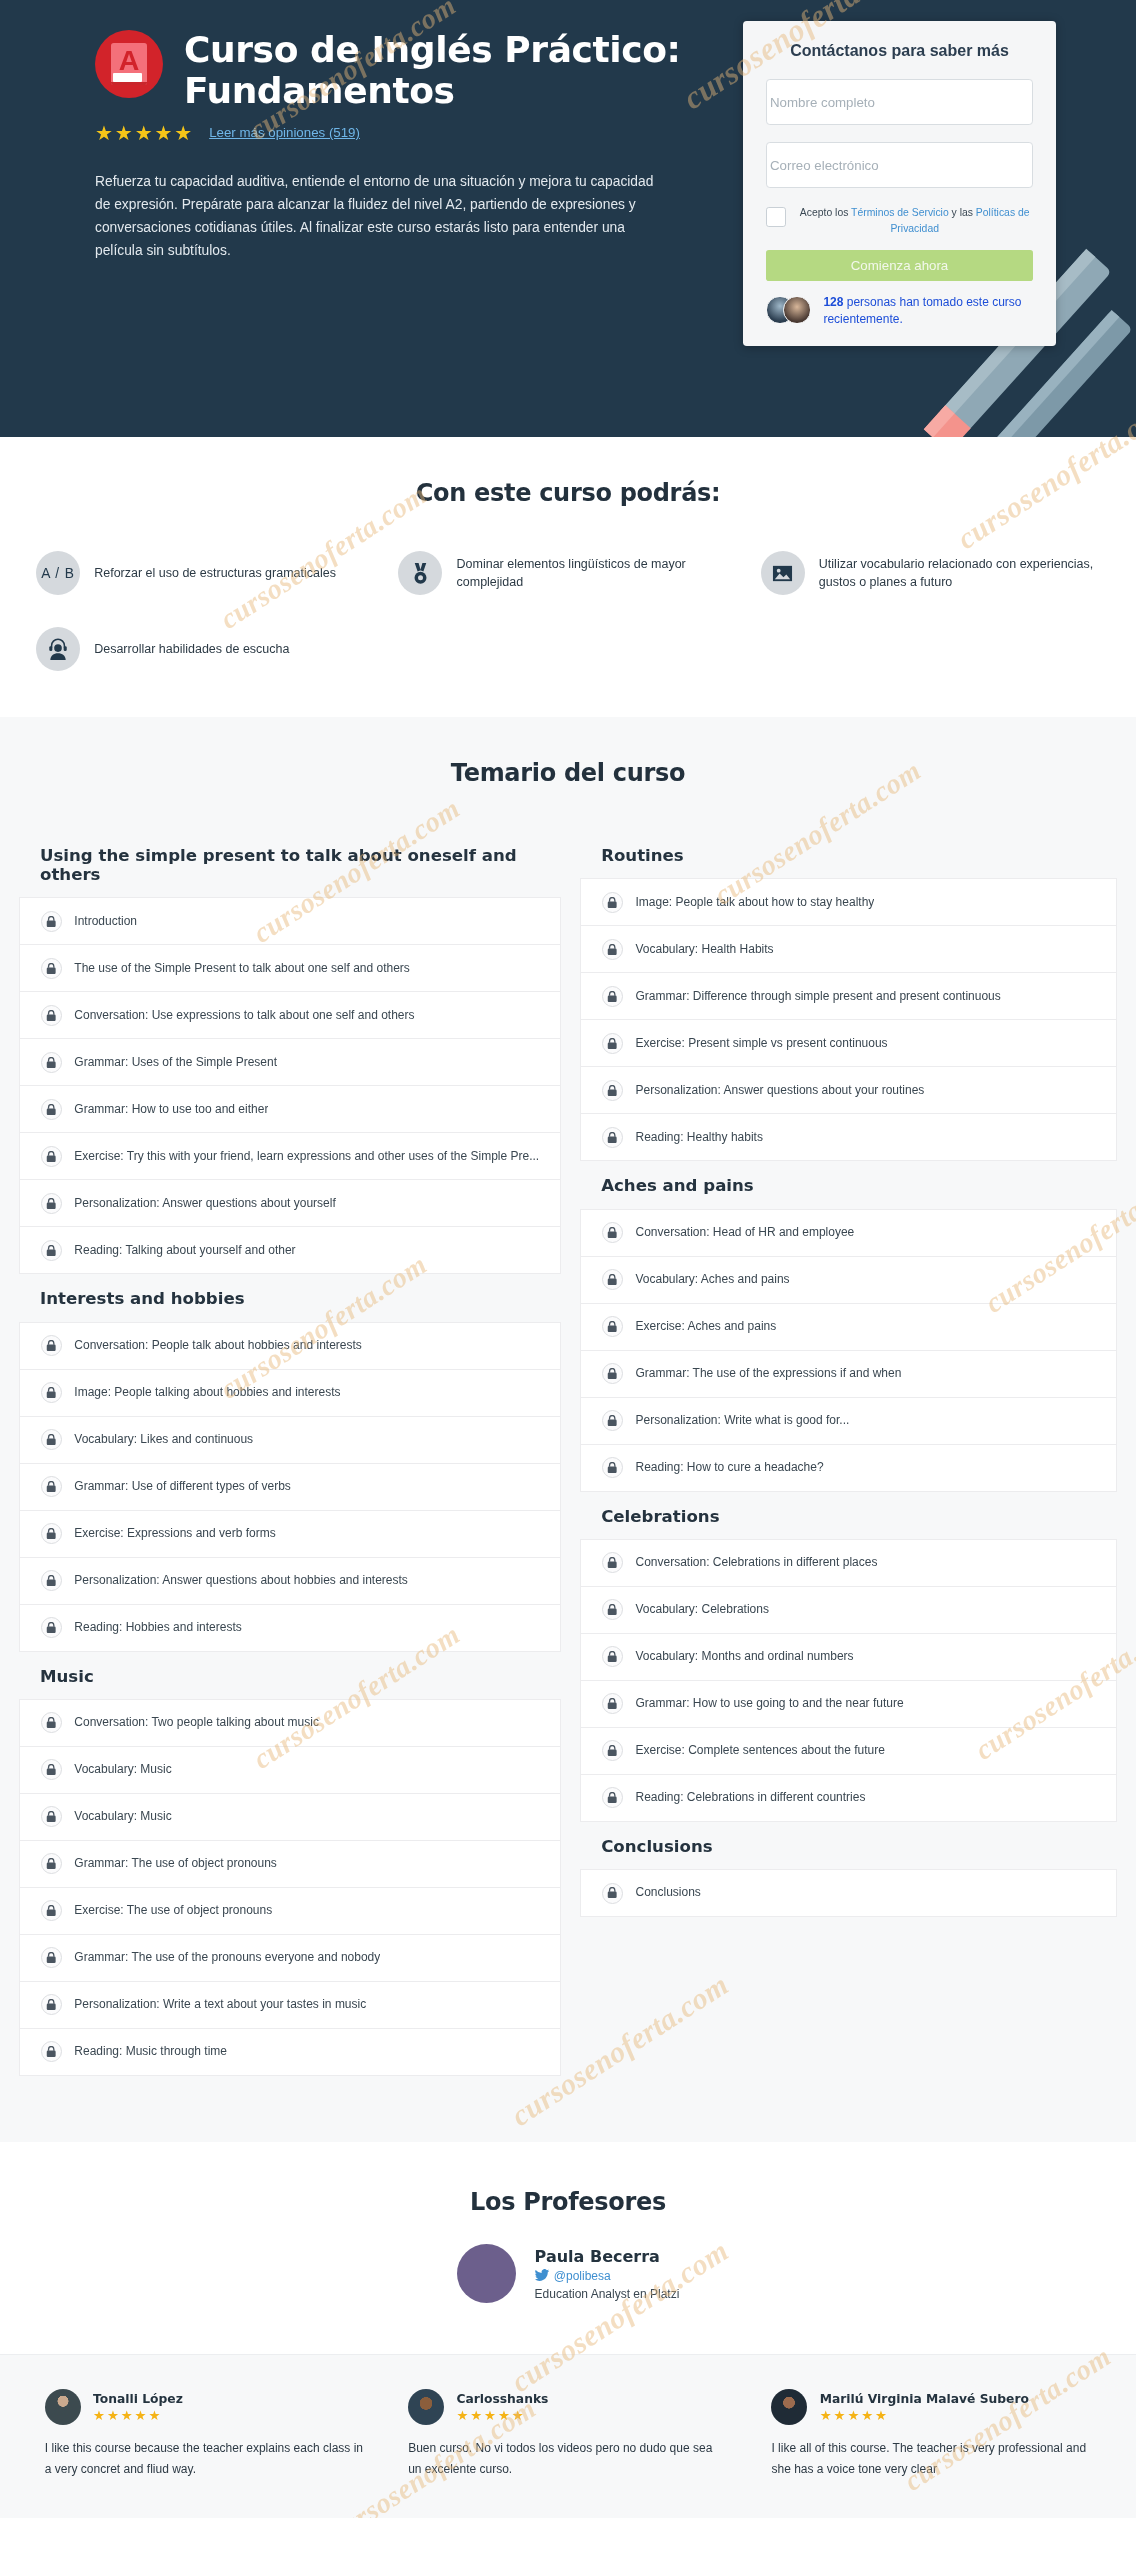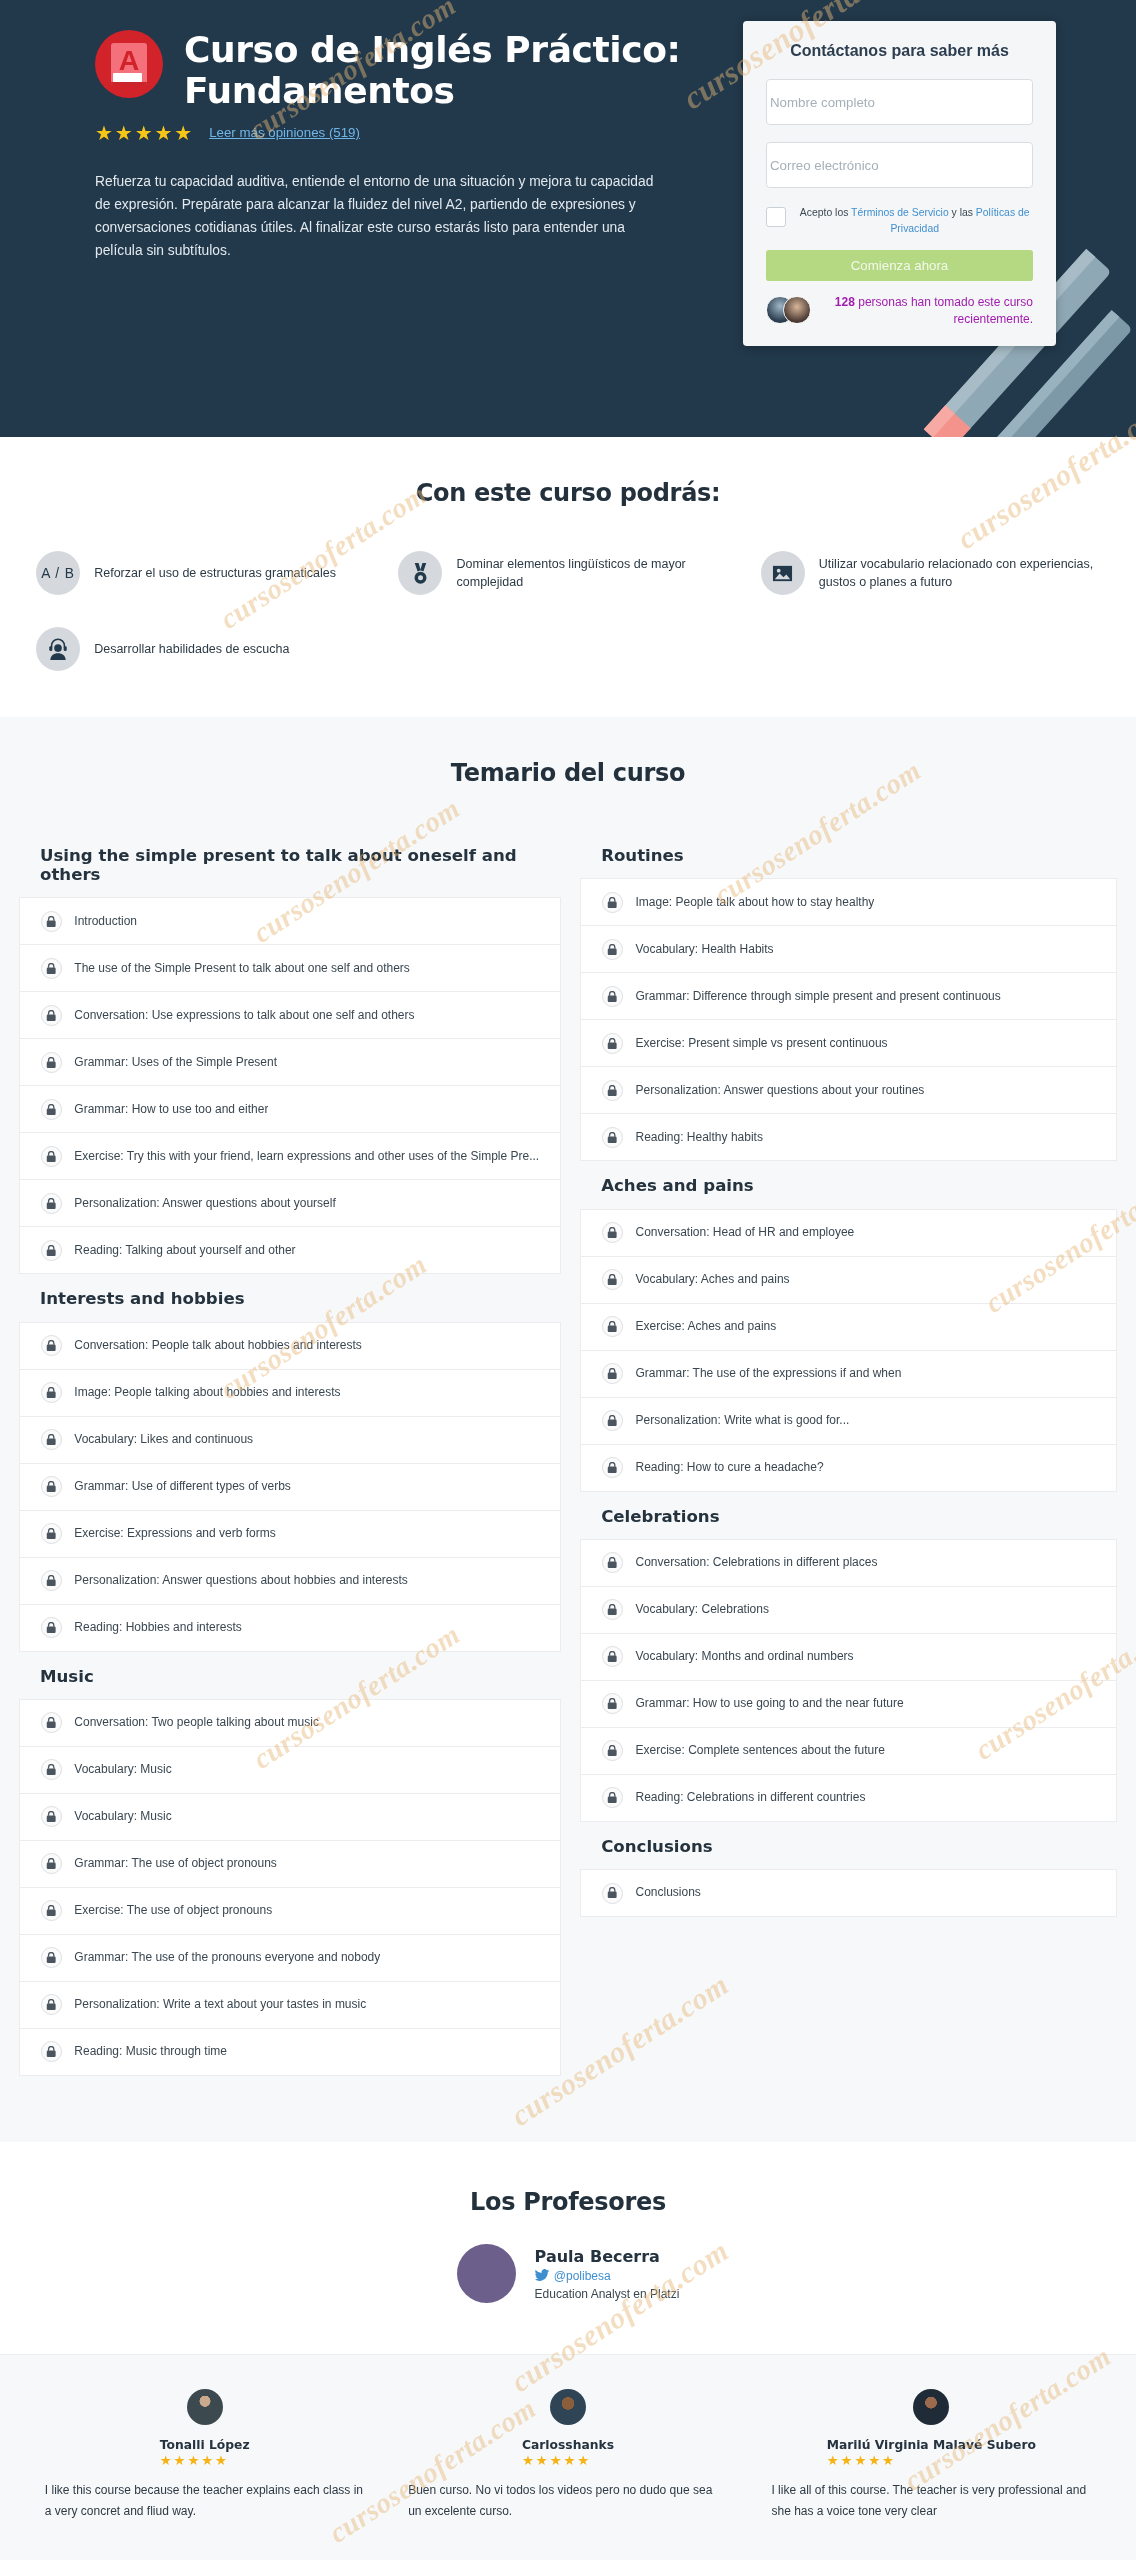--- a/index.html
+++ b/index.html
@@ -99,21 +99,21 @@
   .cta-btn {
     display:block; width:100%; height:31px; border:0; border-radius:2.8px;
     background:#b5d982; color:#f3f8ec; font-size:13.3px;
     font-family:"Liberation Sans", sans-serif; cursor:pointer;
   }
   .social-row { display:flex; align-items:center; gap:11.4px; margin-top:13.3px; }
   .avatars { position:relative; width:46px; height:28.5px; flex:0 0 46px; }
   .av { position:absolute; width:27.5px;height:27.5px;border-radius:50%;border:1.9px solid #f5f6f7;top:0; background-size:cover; }
   .av1 { left:0; background:radial-gradient(circle at 50% 35%, #9fb8c9 0%, #2c3e50 70%); }
   .av2 { left:17px; background:radial-gradient(circle at 50% 38%, #d8b79a 0%, #4a3a33 70%); }
-  .social-txt { font-size:12px; line-height:1.4; color:#a21caf; text-align:right; flex:1; }
+  .social-txt { font-size:12px; line-height:1.4; color:#1d4ed8; text-align:left; flex:1; }
   .social-txt b { font-weight:bold; }
 
   
   .benefits { background:#fff; padding:42px 0 46px; }
   .sec-title {
     text-align:center;
     font-family:"DejaVu Sans", sans-serif;
     font-weight:bold; font-size:24px; color:#23313d;
     letter-spacing:-0.3px;
   }
@@ -175,21 +175,21 @@
     background-repeat:no-repeat;
   }
   .prof-name { font-family:"DejaVu Sans", sans-serif; font-weight:bold; font-size:16px; color:#24333f; }
   .prof-handle { display:flex; align-items:flex-start; gap:5px; margin-top:3px; font-size:12px; color:#3f8fd0; }
   .prof-role { margin-top:3.8px; font-size:12px; color:#3a4751; }
 
   
   .testis { background:#f7f8f9; padding:34px 0 38px; border-top:0.9px solid #eceef0; }
   .testi-grid { width:1054px; margin:0 auto; display:grid; grid-template-columns:repeat(3,1fr); gap:0 36px; }
   .testi { padding:0 3.8px; }
-  .testi-head { display:flex; gap:12.3px; align-items:center;flex-direction:column; }
+  .testi-head { display:flex; gap:12.3px; align-items:center; }
   .t-pic { width:36px;height:36px;flex:0 0 36px;border-radius:50%;background-size:cover; }
   .t-pic.p1 { background:radial-gradient(circle at 50% 34%, #caa98e 0 18%, #3c4a4f 19% 100%); }
   .t-pic.p2 { background:radial-gradient(circle at 50% 40%, #8b5e3c 0 22%, #2f4454 23% 100%); }
   .t-pic.p3 { background:radial-gradient(circle at 50% 38%, #9c6b4e 0 20%, #1f2b36 21% 100%); }
   .t-name { font-family:"DejaVu Sans", sans-serif; font-weight:bold; font-size:12.3px; color:#24333f; }
   .t-stars { color:#f5b316; font-size:13.3px; letter-spacing:1.9px; margin-top:2.8px; line-height:1; }
   .t-body { margin-top:12.3px; font-size:12px; line-height:1.75; color:#2d3a45; }
 </style>
 </head>
 <body>

